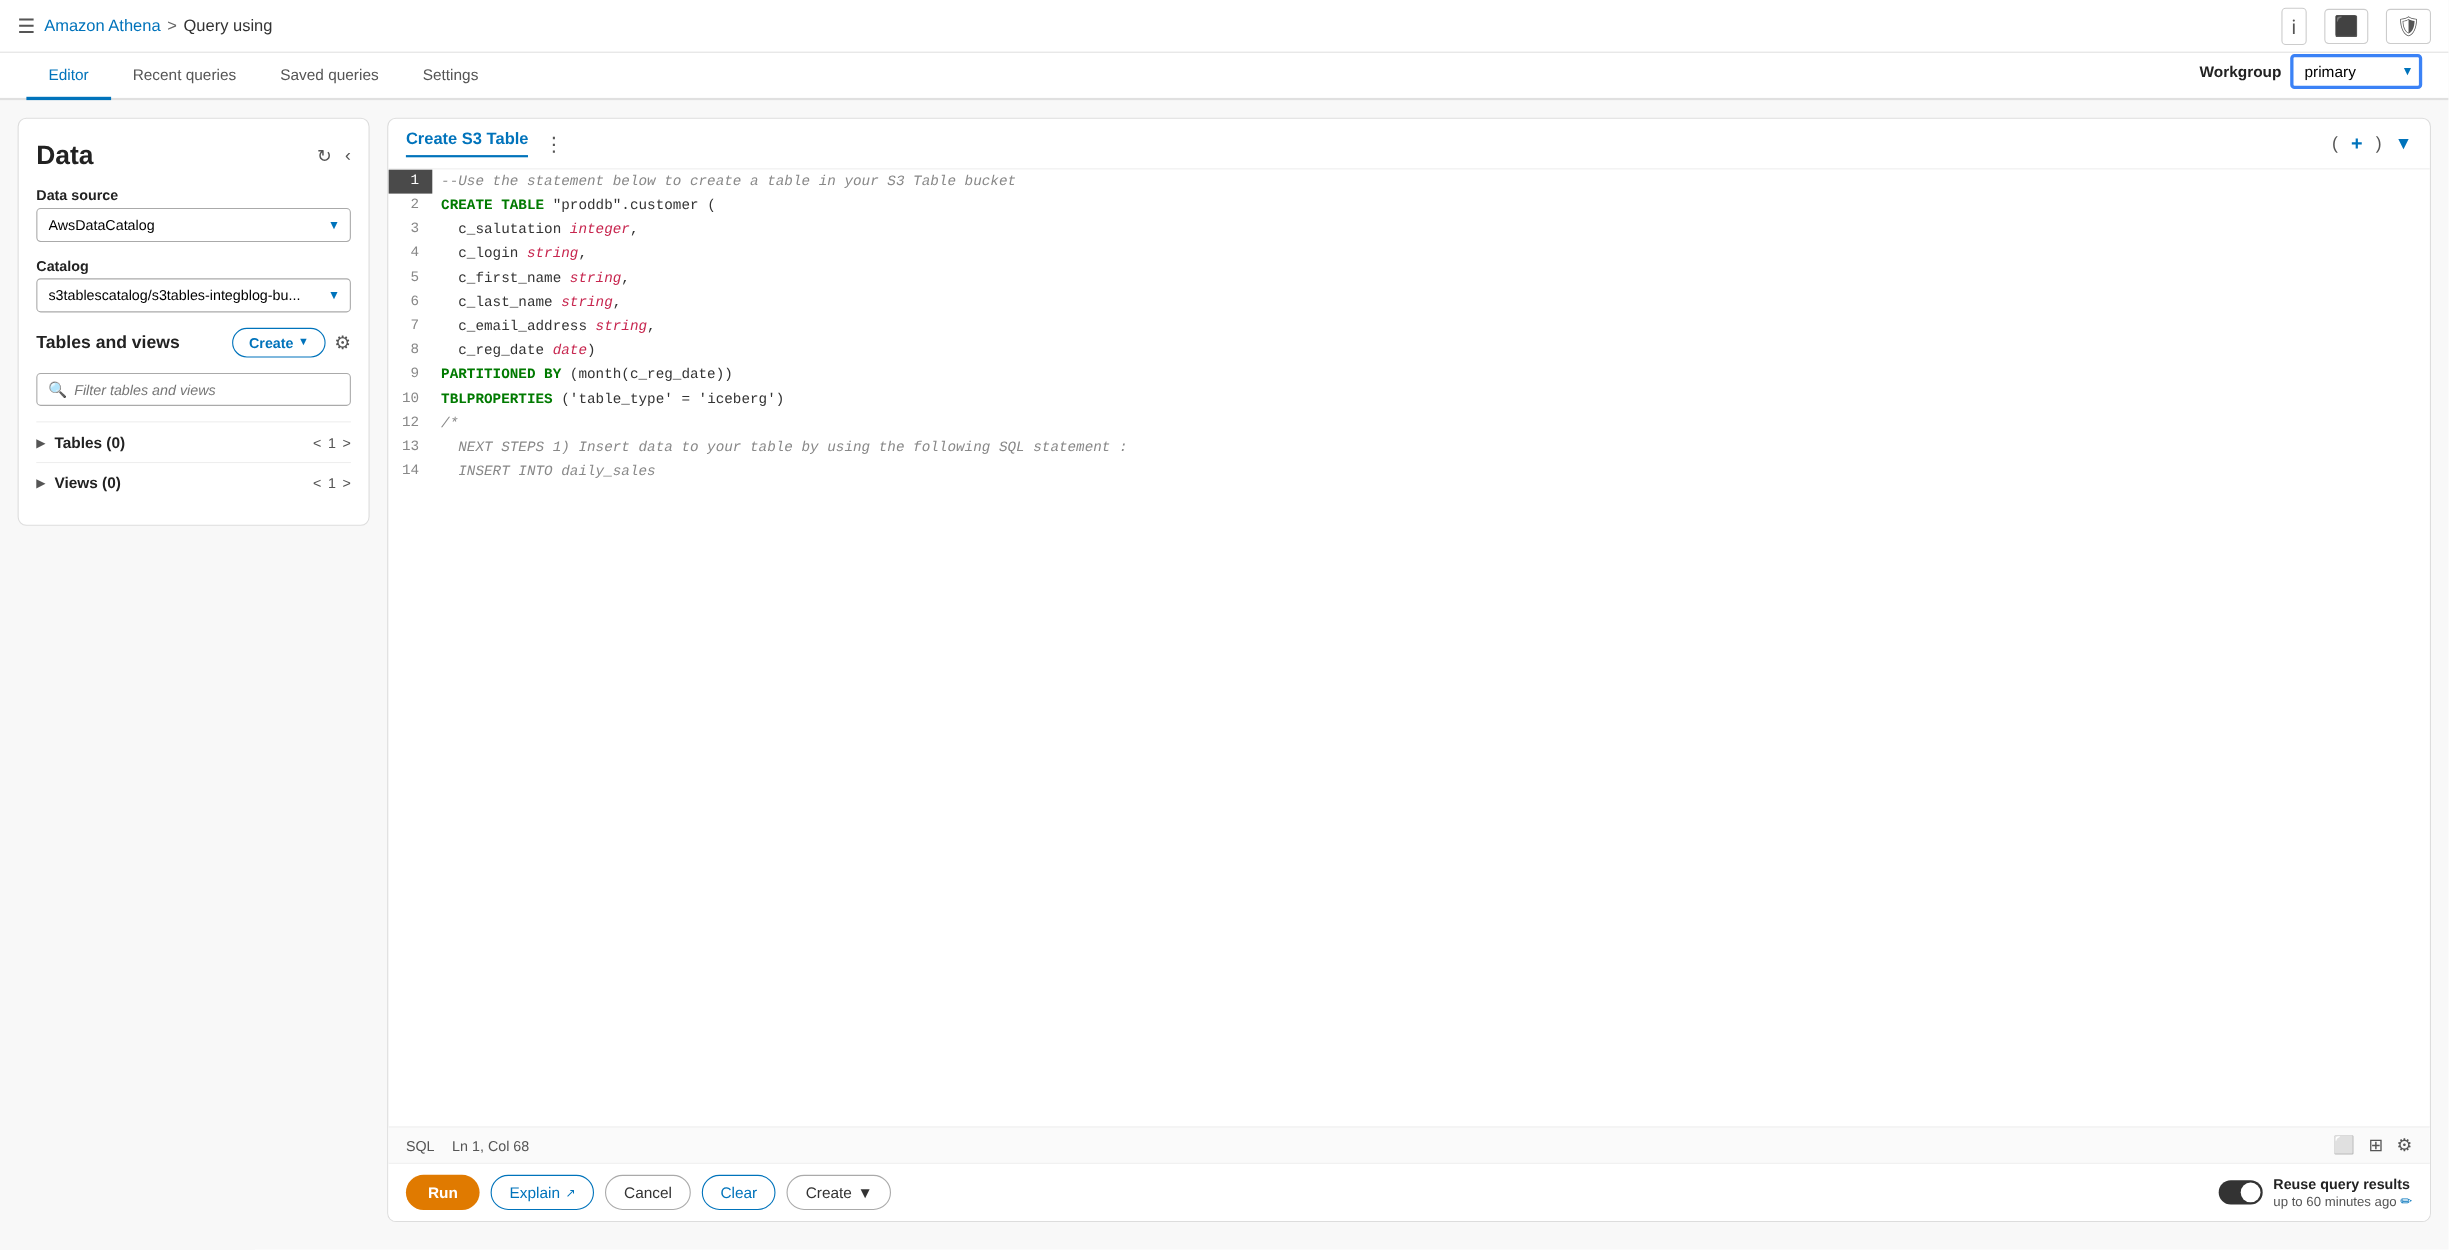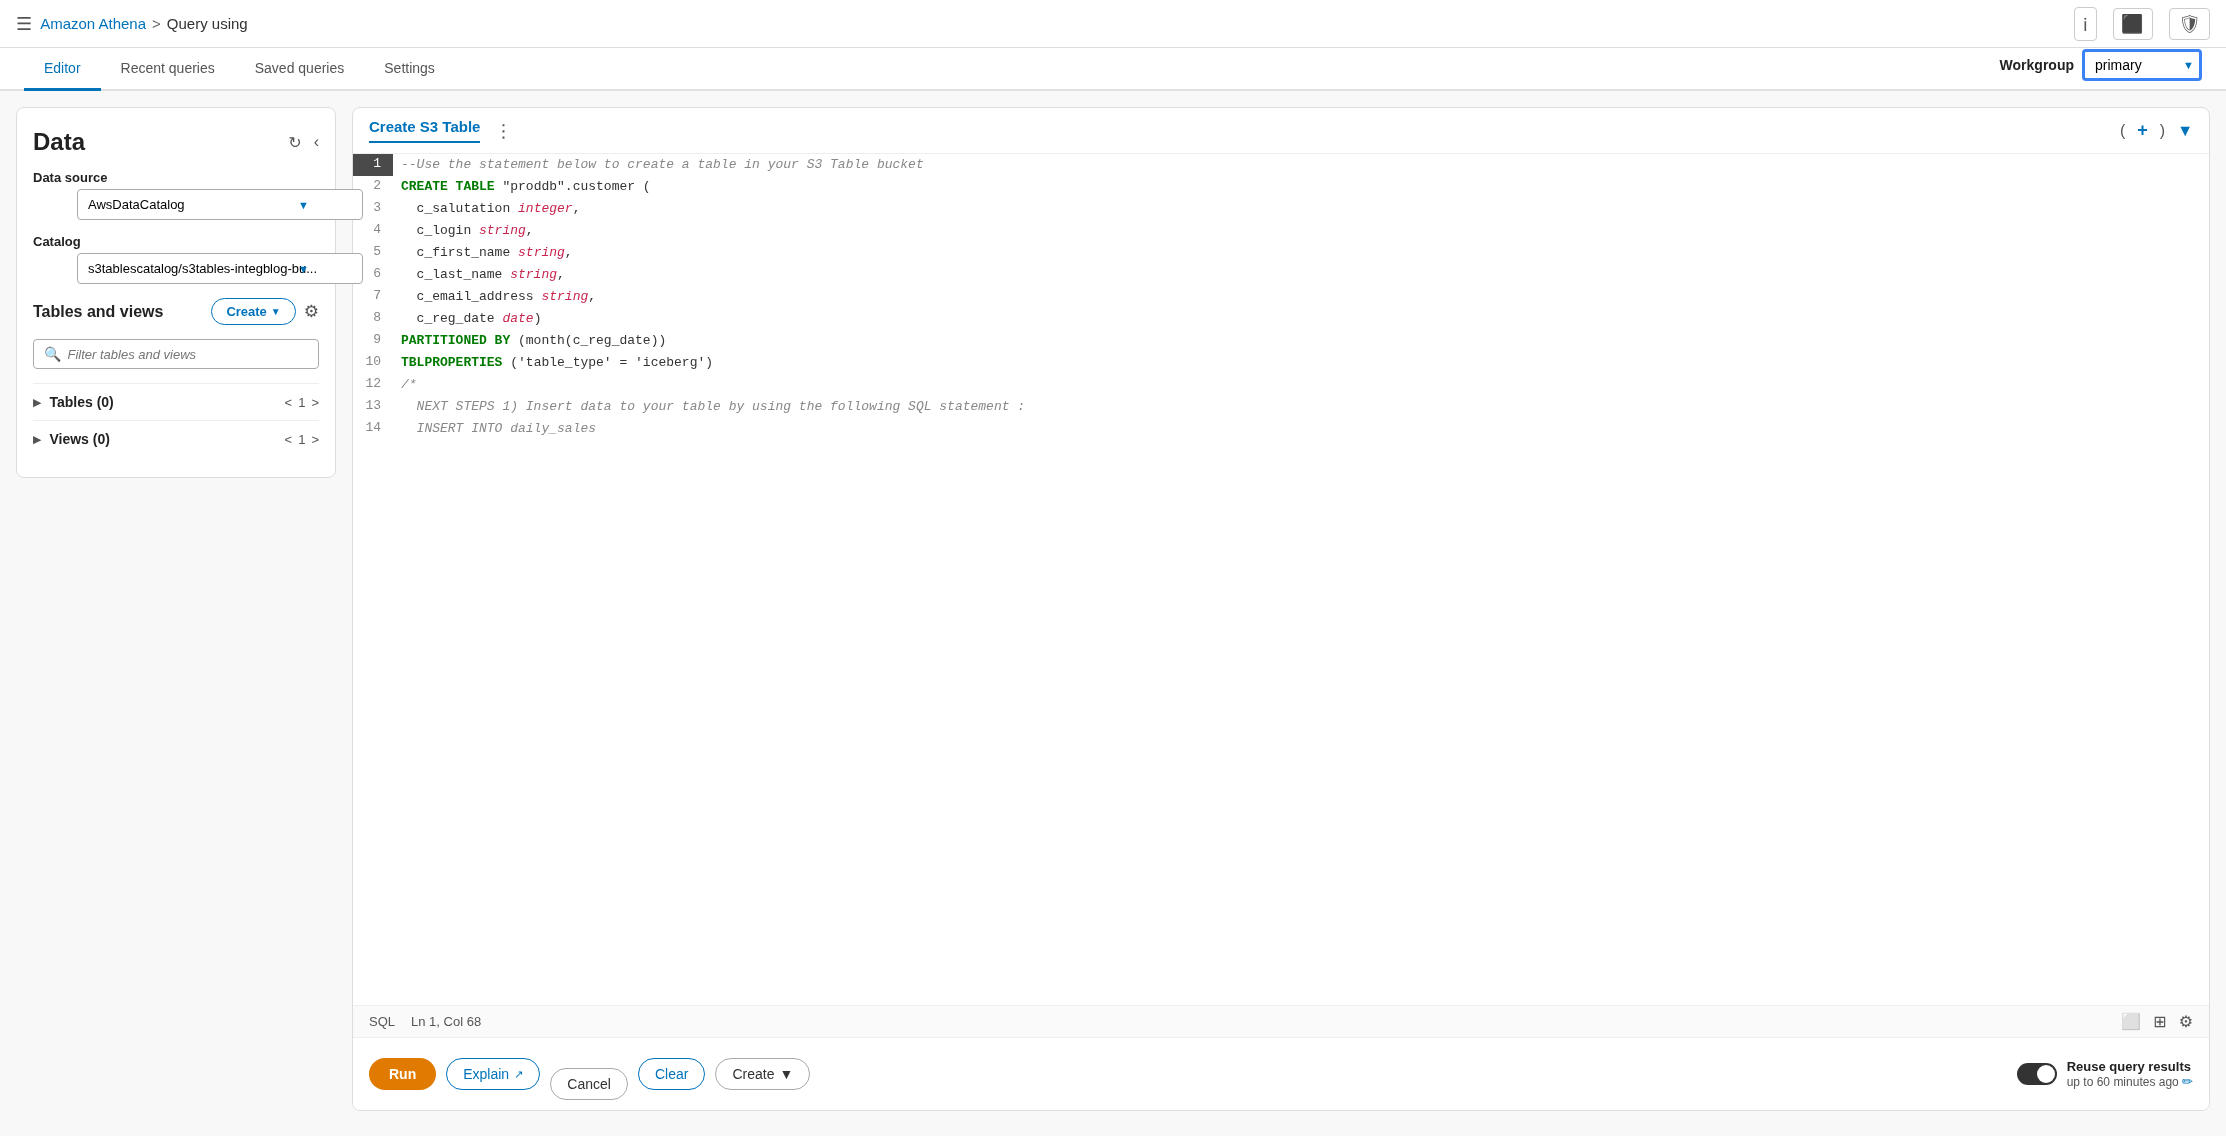--- a/index.html
+++ b/index.html
@@ -57,21 +57,21 @@
     .panel-header { display: flex; align-items: center; justify-content: space-between; }
     .panel-title { font-size: 24px; font-weight: 700; }
     .panel-header-icons { display: flex; align-items: center; gap: 12px; }
     .icon-btn { background: none; border: none; cursor: pointer; font-size: 16px; color: #555; }
 
     .field-label { font-weight: 700; font-size: 13px; margin-bottom: 4px; }
     .select-wrapper { position: relative; }
     .select-wrapper::after { content: '▼'; position: absolute; right: 10px; top: 50%; transform: translateY(-50%); pointer-events: none; color: #0073bb; font-size: 11px; }
     .field-select {
       width: 100%; border: 1px solid #aaa; border-radius: 4px; padding: 7px 28px 7px 10px;
-      font-size: 13px; background: #fff; cursor: pointer; appearance: none; margin-left: 44px;
+      font-size: 13px; background: #fff; cursor: pointer; appearance: none;
     }
 
     .tables-views-header { display: flex; align-items: center; justify-content: space-between; }
     .tables-views-title { font-size: 16px; font-weight: 700; }
     .create-btn {
       border: 1.5px solid #0073bb; border-radius: 20px; background: #fff;
       color: #0073bb; font-weight: 600; font-size: 13px; padding: 5px 14px;
       cursor: pointer; display: flex; align-items: center; gap: 4px;
     }
     .create-btn .arrow { font-size: 10px; color: #0073bb; }
@@ -154,21 +154,21 @@
       background: #e07a00; color: #fff; border: none; border-radius: 20px;
       padding: 8px 20px; font-size: 14px; font-weight: 700; cursor: pointer;
     }
     .btn-outline-blue {
       background: #fff; color: #0073bb; border: 1.5px solid #0073bb;
       border-radius: 20px; padding: 7px 16px; font-size: 14px; font-weight: 500; cursor: pointer;
       display: flex; align-items: center; gap: 5px;
     }
     .btn-outline-gray {
       background: #fff; color: #333; border: 1.5px solid #aaa;
-      border-radius: 20px; padding: 7px 16px; font-size: 14px; cursor: pointer; margin-top: 20px;
+      border-radius: 20px; padding: 7px 16px; font-size: 14px; cursor: pointer;
     }
     .btn-outline-gray-arrow {
       background: #fff; color: #333; border: 1.5px solid #aaa;
       border-radius: 20px; padding: 7px 16px; font-size: 14px; cursor: pointer;
       display: flex; align-items: center; gap: 5px;
     }
 
     .reuse-section { display: flex; align-items: center; gap: 10px; }
     .toggle-switch {
       position: relative; width: 40px; height: 22px;

